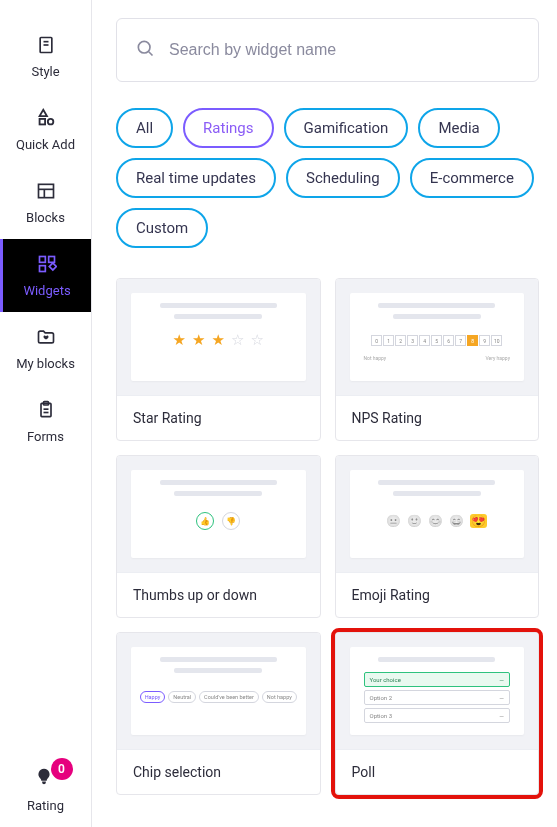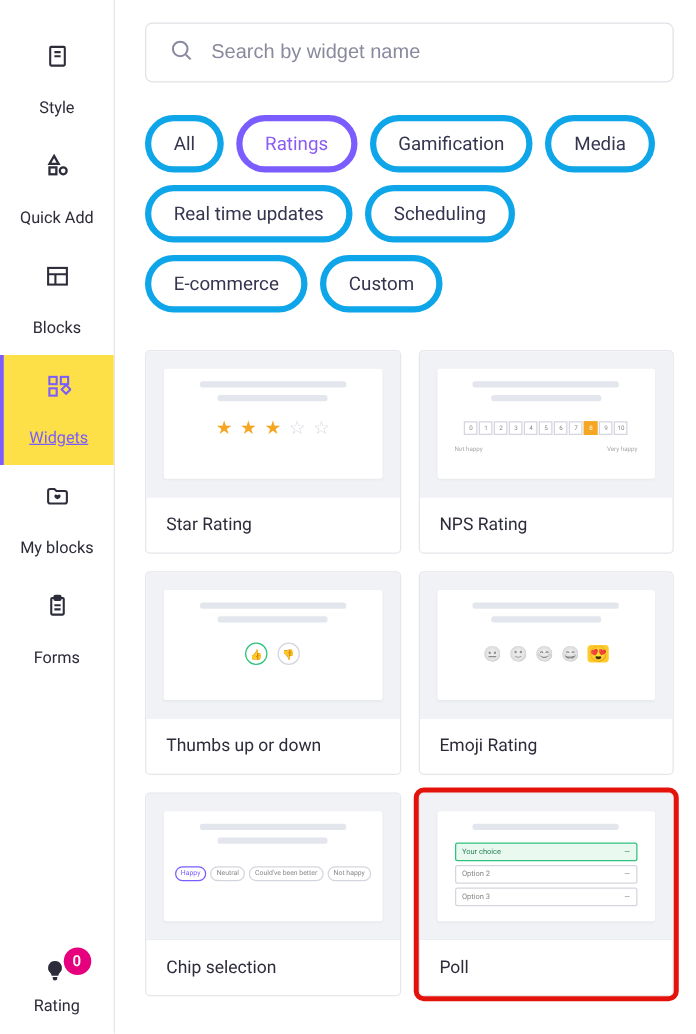--- a/index.html
+++ b/index.html
@@ -18,31 +18,30 @@
     flex-direction: column;
     align-items: center;
     padding-top: 20px;
     position: relative;
   }
   .nav-item {
     width: 100%;
     display: flex;
     flex-direction: column;
     align-items: center;
-    gap: 23px;
+    gap: 8px;
     padding: 14px 0;
     cursor: pointer;
     color: #2c2c3a;
     font-size: 13px;
   }
   .nav-item.active {
-    background: #fde047;
+    background: #000000;
     color: #7b5cff;
     border-left: 3px solid #7b5cff;
-    text-decoration: underline;
   }
   .nav-item .icon { width: 22px; height: 22px; display:flex; align-items:center; justify-content:center; }
   .nav-item .label { font-size: 13px; }
   .nav-item.active .icon svg * { stroke: #7b5cff; fill: none; }
   .bottom-nav {
     position: absolute;
     bottom: 14px;
     width: 100%;
     display: flex;
     flex-direction: column;
@@ -65,21 +64,21 @@
   }
   
   .main {
     flex: 1;
     padding: 18px 18px 18px 24px;
     overflow-y: auto;
   }
   .search {
     border: 1px solid #e1e1e8;
     border-radius: 6px;
-    height: 48px;
+    height: 64px;
     display: flex;
     align-items: center;
     padding: 0 18px;
     gap: 14px;
     margin-bottom: 26px;
   }
   .search input {
     border: none;
     outline: none;
     flex: 1;
@@ -88,21 +87,21 @@
   }
   .search input::placeholder { color: #8a8a9e; }
   
   .filters {
     display: flex;
     flex-wrap: wrap;
     gap: 10px;
     margin-bottom: 30px;
   }
   .filter-pill {
-    border: 5px solid #0ea5e9;
+    border: 2px solid #0ea5e9;
     border-radius: 999px;
     padding: 9px 18px;
     font-size: 15px;
     color: #353550;
     cursor: pointer;
     background: #fff;
   }
   .filter-pill.active {
     border-color: #7b5cff;
     color: #8b5cf6;

